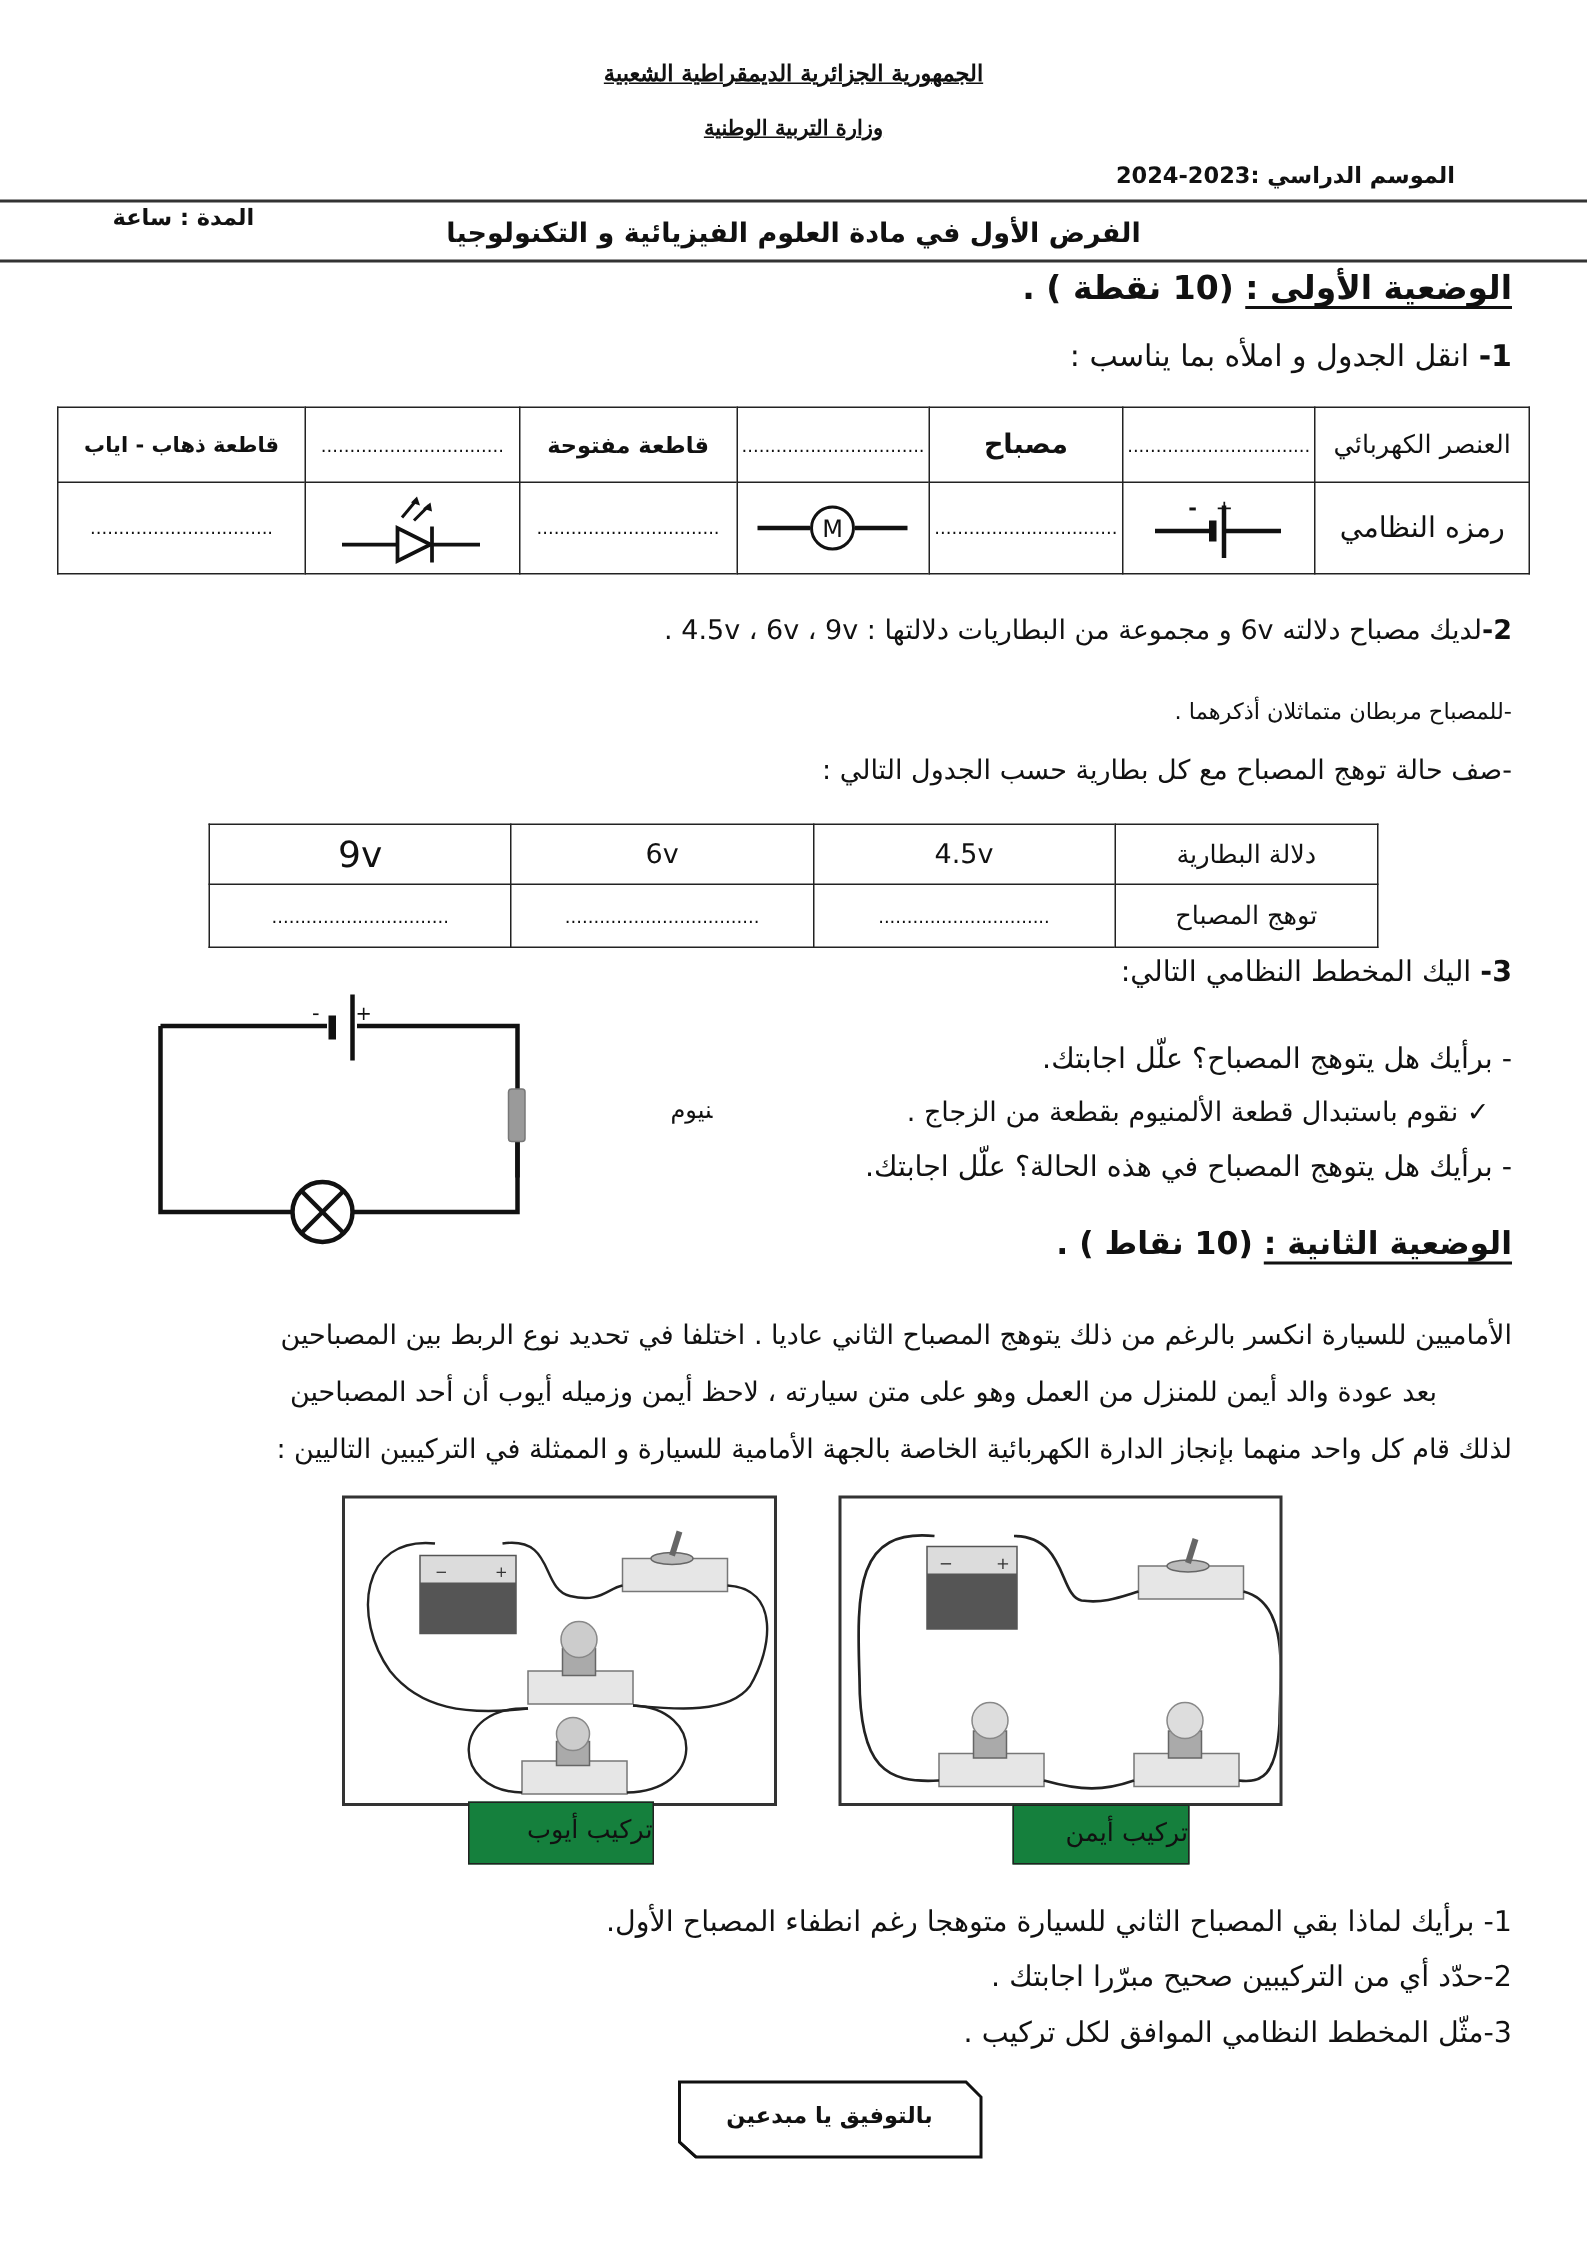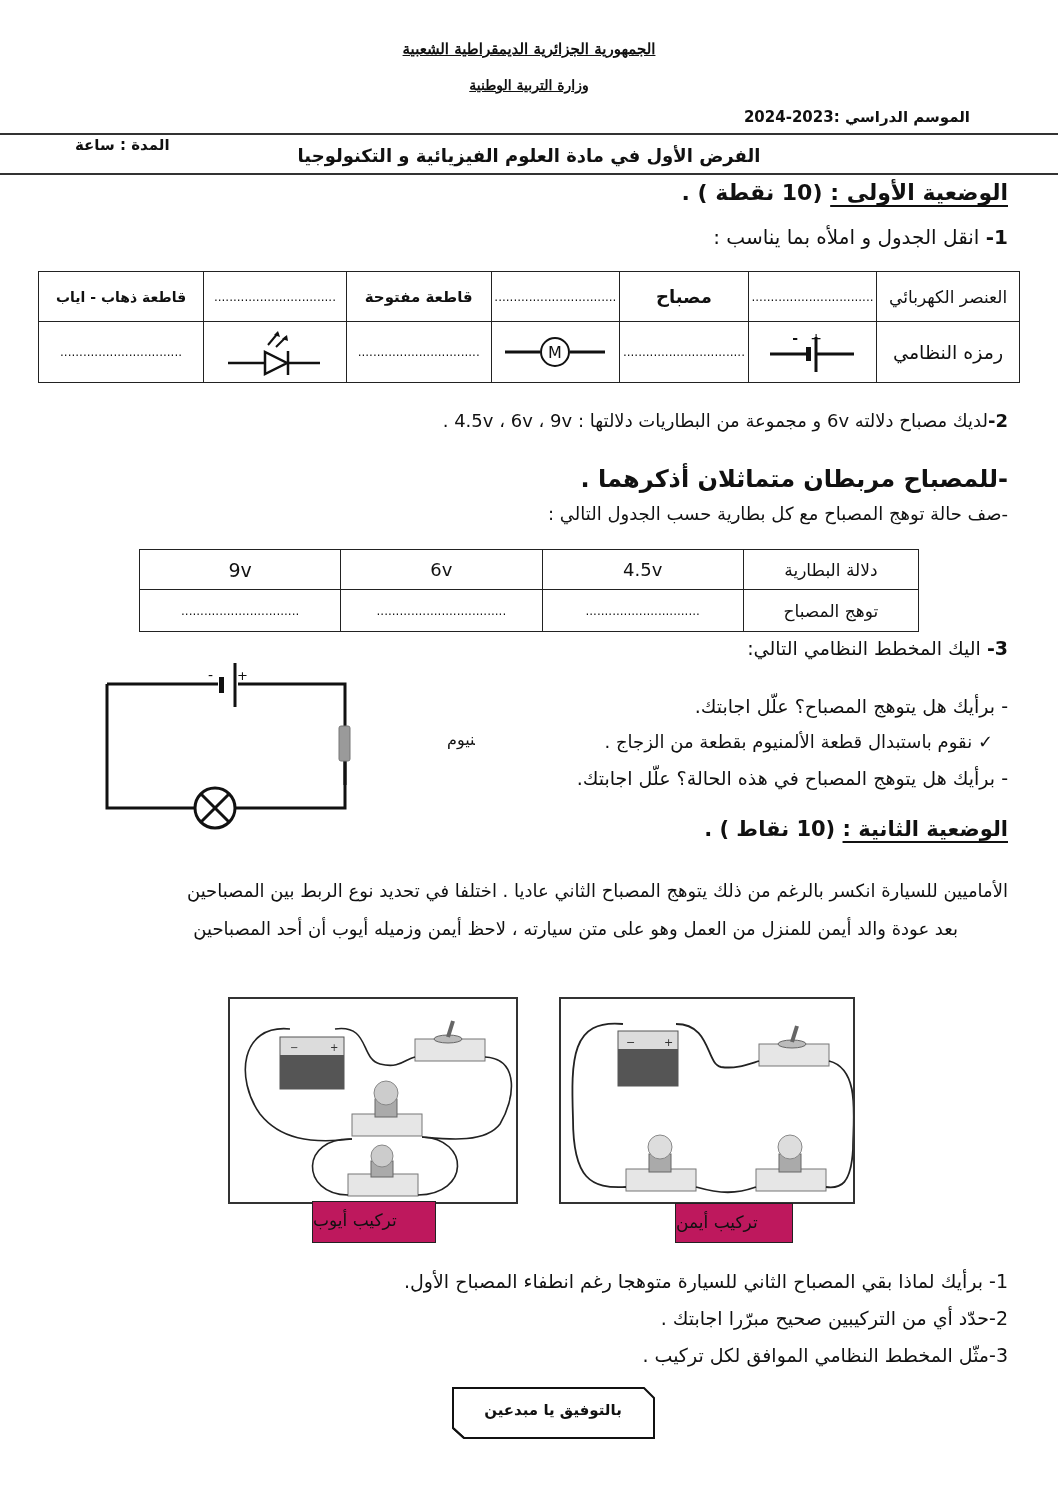--- a/index.html
+++ b/index.html
@@ -8,22 +8,22 @@
   .abs { position:absolute; }
   .rtl { direction:rtl; unicode-bidi:embed; }
   .hdr-line { position:absolute; left:0; right:0; height:2px; background:#333; }
   .center { text-align:center; }
   .bold { font-weight:bold; }
   .u { text-decoration:underline; text-underline-offset:5px; }
   table { border-collapse:collapse; }
   td { border:1.5px solid #222; text-align:center; vertical-align:middle; padding:0; }
   .dots { letter-spacing:0px; font-size:12px; }
   svg { display:block; }
-  .caption-box { position:absolute; border:1.5px solid #222; background:#be185d;
-                 font-size:17px; text-align:left; line-height:36px; }
+  .caption-box { position:absolute; border:1.5px solid #222; background:#15803d;
+                 font-size:17px; text-align:right; line-height:36px; }
   .photo-frame { position:absolute; border:2px solid #333; background:#fff; }
 </style>
 </head>
 <body>
 
 <div class="abs rtl center bold" style="left:0; width:1058px; top:40px; font-size:15px; font-family:'DejaVu Serif', serif; text-decoration:underline;">الجمهورية الجزائرية الديمقراطية الشعبية</div>
 <div class="abs rtl center bold" style="left:0; width:1058px; top:77px; font-size:14px; font-family:'DejaVu Serif', serif; text-decoration:underline;">وزارة التربية الوطنية</div>
 
 <div class="abs rtl bold" style="right:88px; top:108px; font-size:15px;">الموسم الدراسي :2023-2024</div>
 <div class="abs rtl bold" style="left:75px; top:108px; font-size:15px;margin-top:28px;">المدة : ساعة</div>
@@ -88,30 +88,30 @@
       </svg>
     </td>
     <td class="dots">................................</td>
   </tr>
 </tbody>
   </table>
 
 <div class="abs rtl" style="right:50px; top:410px; font-size:18px;">
   <span class="bold">2-</span><span>لديك مصباح دلالته 6v و مجموعة من البطاريات دلالتها :  4.5v ،  6v  ،  9v .</span>
 </div>
-<div class="abs rtl" style="right:50px; top:465px; font-size:24px;font-weight:bold;">-للمصباح مربطان متماثلان أذكرهما .</div>
+<div class="abs rtl" style="right:50px; top:465px; font-size:15px;">-للمصباح مربطان متماثلان أذكرهما .</div>
 <div class="abs rtl" style="right:50px; top:503px; font-size:18px;">-صف حالة توهج المصباح مع كل بطارية حسب الجدول التالي :</div>
 
 <table class="abs rtl" style="left:139px; top:549px; width:780px; height:82px;">
   <tbody>
       <tr style="height:40px;">
     <td style="width:174px; font-size:17px;">دلالة البطارية</td>
     <td style="width:200px; font-size:18px;">4.5v</td>
     <td style="width:200px; font-size:18px;">6v</td>
-    <td style="width:200px; font-size:19px;">9v</td>
+    <td style="width:200px; font-size:24px;">9v</td>
   </tr>
   <tr style="height:42px;">
     <td style="font-size:17px;">توهج المصباح</td>
     <td class="dots">..............................</td>
     <td class="dots">..................................</td>
     <td class="dots">...............................</td>
   </tr>
 </tbody>
   </table>
 
@@ -149,20 +149,21 @@
 </svg>
 
 <div class="abs rtl bold" style="right:50px; top:817px; font-size:21px;">
   <span class="u">الوضعية الثانية :</span>
   <span>(10 نقاط ) .</span>
 </div>
 
 <div class="abs rtl" style="right:50px; width:960px; top:872px; font-size:18px; line-height:38px; text-align:justify;">
   <div>الأماميين للسيارة انكسر بالرغم من ذلك يتوهج المصباح الثاني عاديا . اختلفا في تحديد نوع الربط بين المصباحين</div>
   <div style="padding-right:50px;">بعد عودة والد أيمن للمنزل من العمل وهو على متن سيارته ، لاحظ أيمن وزميله أيوب أن أحد المصباحين</div>
+  <div>لذلك قام كل واحد منهما بإنجاز الدارة الكهربائية الخاصة بالجهة الأمامية للسيارة و الممثلة في التركيبين التاليين :</div>
 </div>
 
 <div class="photo-frame" style="left:228px; top:997px; width:286px; height:203px;">
   <svg width="286" height="203" viewBox="0 0 286 203">
 
     <rect x="50" y="38" width="64" height="52" fill="#dcdcdc" stroke="#555"></rect>
     <rect x="50" y="56" width="64" height="34" fill="#555"></rect>
     <text x="60" y="52" font-size="10" fill="#333" font-family="DejaVu Sans, sans-serif">−</text>
     <text x="100" y="52" font-size="10" fill="#333" font-family="DejaVu Sans, sans-serif">+</text>
 

